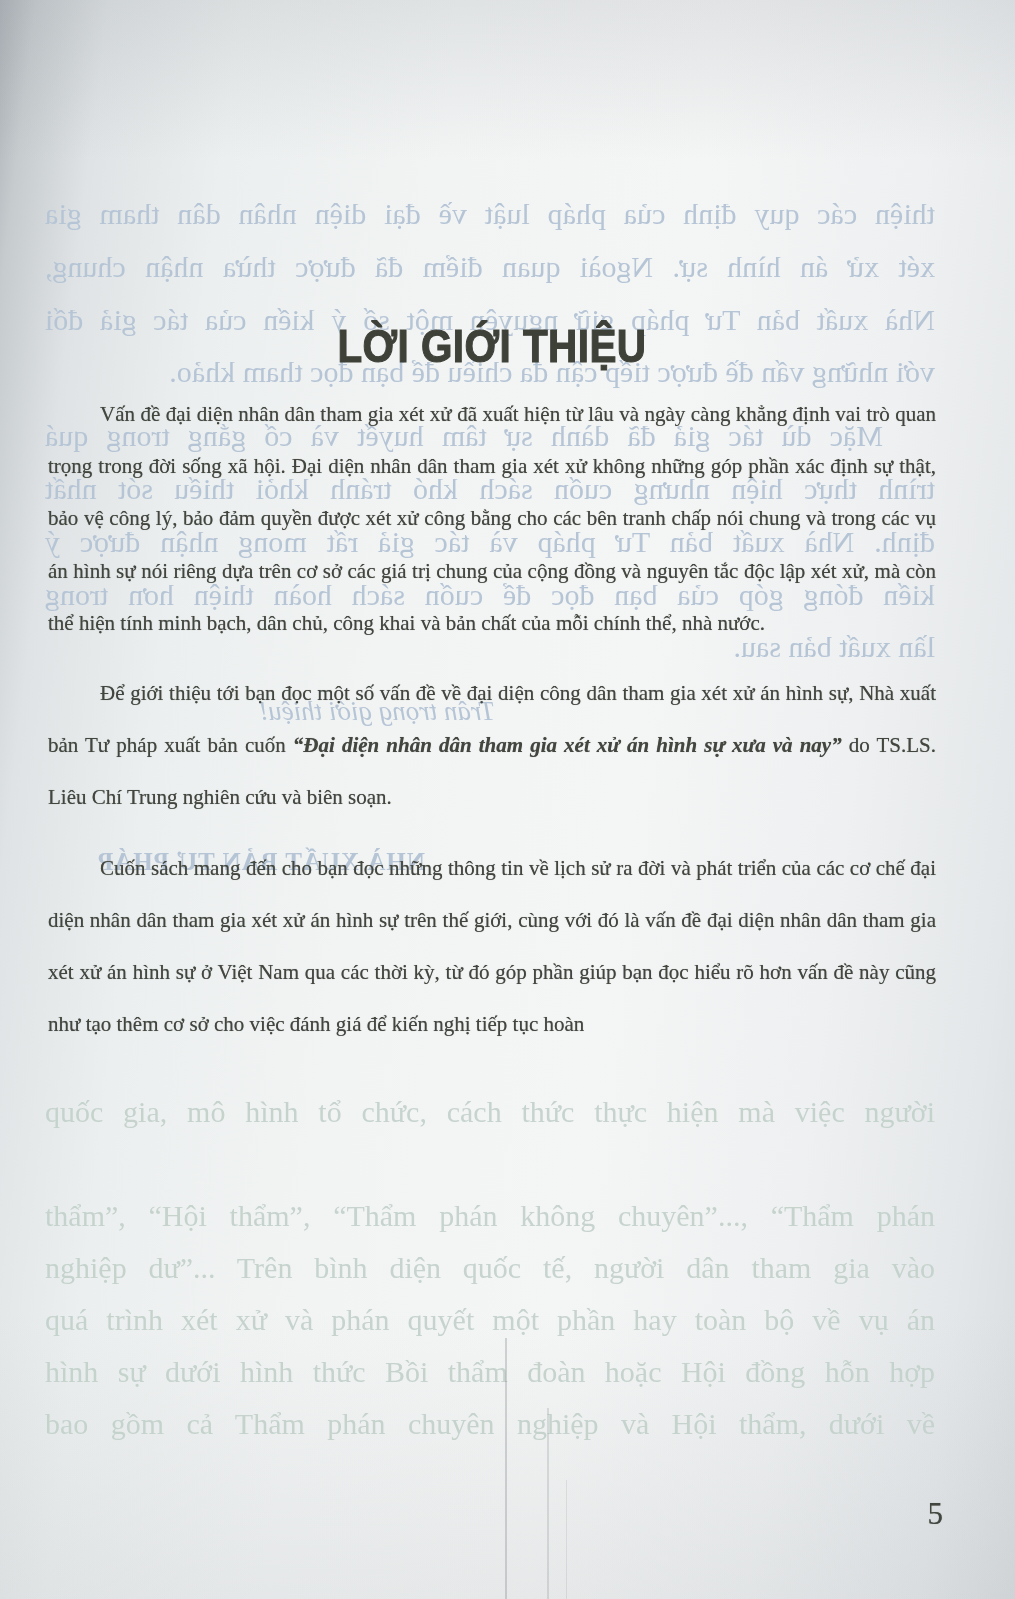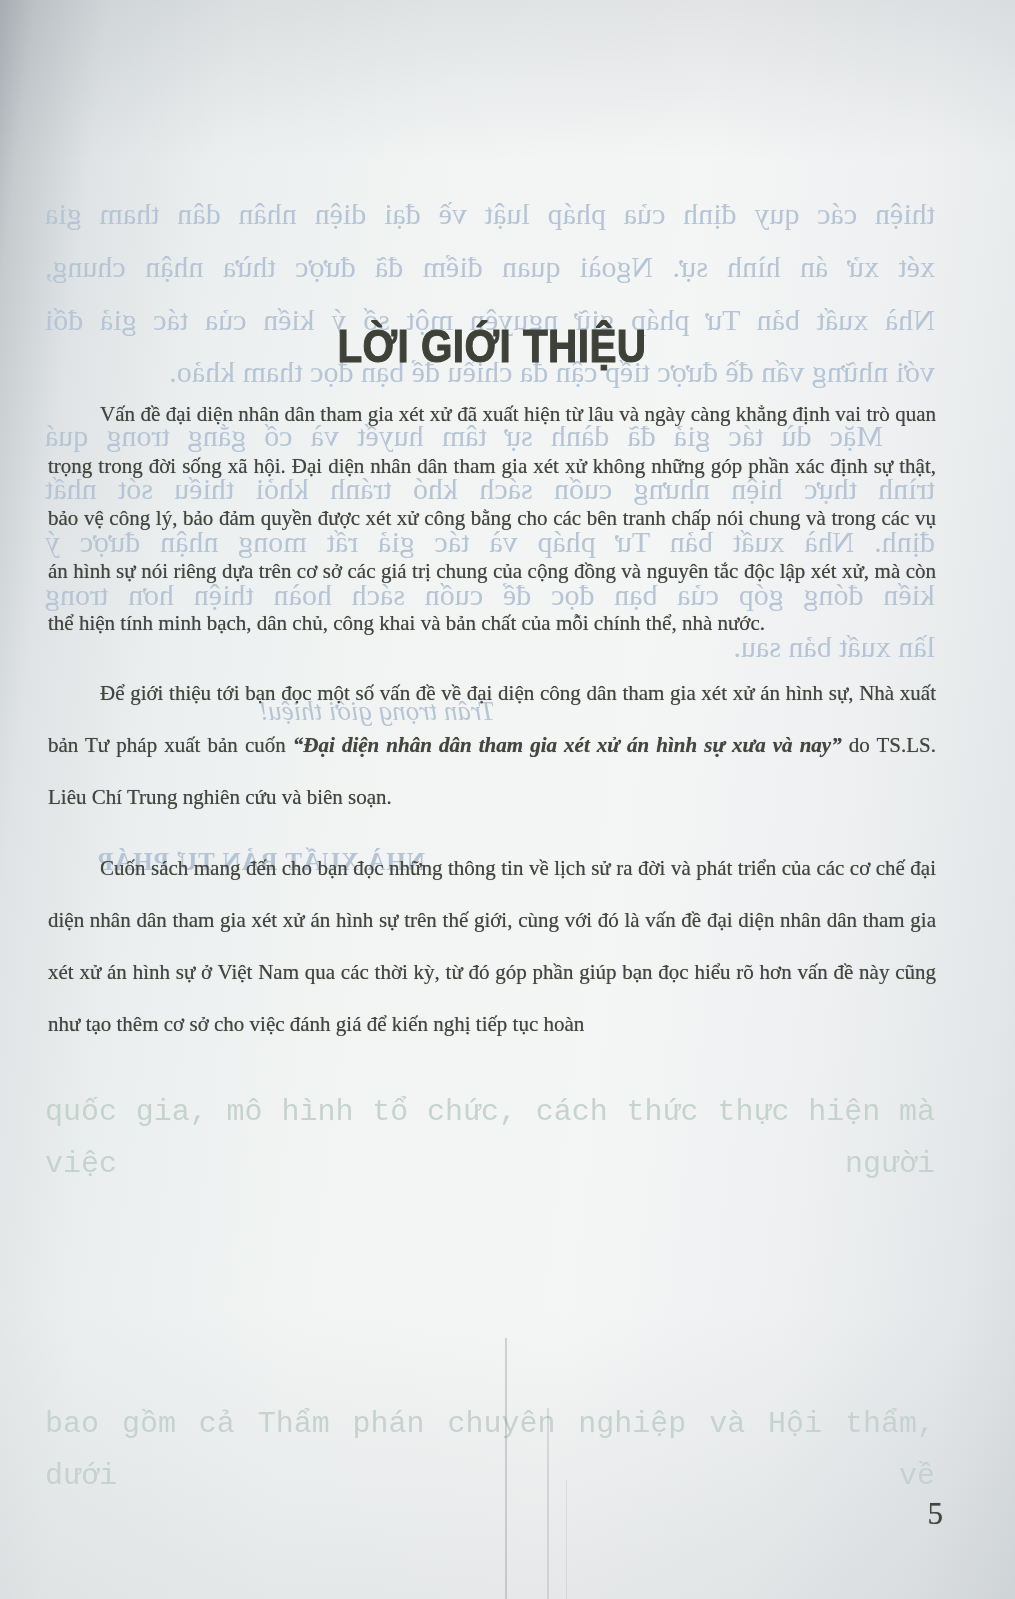--- a/index.html
+++ b/index.html
@@ -13,21 +13,21 @@
       linear-gradient(97deg, #aab0b5 0%, #c6cbce 3%, #dfe3e5 9%, #ecefef 20%, #f2f4f4 38%, #f4f5f5 60%, #eef0f1 78%, #e4e7e9 92%, #d8dcdf 100%);
   }
   
   .ghost{position:absolute;left:45px;width:890px;top:0;height:100%;pointer-events:none;}
   .gline{
     position:absolute;left:0;width:100%;
     font-size:30px;line-height:52px;white-space:nowrap;
     filter:blur(0.7px);
   }
   .ghost-back .gline{color:var(--ghost-back,#b6c5d6);transform:scaleX(-1);}
-  .ghost-front .gline{color:var(--ghost-front,#c4d2cc);opacity:.95;font-family:Liberation Mono, monospace;}
+  .ghost-front .gline{color:var(--ghost-front,#c4d2cc);opacity:.95;}
   .gline.just{white-space:normal;text-align:justify;text-align-last:justify;}
   .gline.ind{text-indent:52px;}
   .gline.sig{text-indent:440px;font-style:italic;font-size:27px;}
   .gline.pub{text-align:right;padding-right:52px;box-sizing:border-box;font-weight:700;font-size:25px;letter-spacing:1px;}
   .gb0{top:188px}.gb1{top:241px}.gb2{top:294px}.gb3{top:346px}
   .gb4{top:410px}.gb5{top:463px}.gb6{top:516px}.gb7{top:569px}.gb8{top:621px}
   .gb9{top:685px}.gb10{top:836px}
   .gf0{top:1086px}.gf1{top:1138px}.gf2{top:1190px}.gf3{top:1242px}
   .gf4{top:1294px}.gf5{top:1346px}.gf6{top:1398px}
   
@@ -76,20 +76,24 @@
     <div class="gline just gb5">trình thực hiện nhưng cuốn sách khó tránh khỏi thiếu sót nhất</div>
     <div class="gline just gb6">định. Nhà xuất bản Tư pháp và tác giả rất mong nhận được ý</div>
     <div class="gline just gb7">kiến đóng góp của bạn đọc để cuốn sách hoàn thiện hơn trong</div>
     <div class="gline gb8">lần xuất bản sau.</div>
     <div class="gline sig gb9">Trân trọng giới thiệu!</div>
     <div class="gline pub gb10">NHÀ XUẤT BẢN TƯ PHÁP</div>
   </div>
 
   <div class="ghost ghost-front">
     <div class="gline just gf0">quốc gia, mô hình tổ chức, cách thức thực hiện mà việc người</div>
+    <div class="gline just gf2">thẩm”, “Hội thẩm”, “Thẩm phán không chuyên”..., “Thẩm phán</div>
+    <div class="gline just gf3">nghiệp dư”... Trên bình diện quốc tế, người dân tham gia vào</div>
+    <div class="gline just gf4">quá trình xét xử và phán quyết một phần hay toàn bộ về vụ án</div>
+    <div class="gline just gf5">hình sự dưới hình thức Bồi thẩm đoàn hoặc Hội đồng hỗn hợp</div>
     <div class="gline just gf6">bao gồm cả Thẩm phán chuyên nghiệp và Hội thẩm, dưới về</div>
   </div>
 
   <h1 class="title">LỜI GIỚI THIỆU</h1>
 
   <div class="content">
     <p class="para">Vấn đề đại diện nhân dân tham gia xét xử đã xuất hiện từ lâu và ngày càng khẳng định vai trò quan trọng trong đời sống xã hội. Đại diện nhân dân tham gia xét xử không những góp phần xác định sự thật, bảo vệ công lý, bảo đảm quyền được xét xử công bằng cho các bên tranh chấp nói chung và trong các vụ án hình sự nói riêng dựa trên cơ sở các giá trị chung của cộng đồng và nguyên tắc độc lập xét xử, mà còn thể hiện tính minh bạch, dân chủ, công khai và bản chất của mỗi chính thể, nhà nước.</p>
     <p class="para"><span>Để giới thiệu tới bạn đọc một số vấn đề về đại diện công dân tham gia xét xử án hình sự, Nhà xuất bản Tư pháp xuất bản cuốn </span><span class="booktitle">“Đại diện nhân dân tham gia xét xử án hình sự xưa và nay”</span><span> do TS.LS. Liêu Chí Trung nghiên cứu và biên soạn.</span></p>
     <p class="para">Cuốn sách mang đến cho bạn đọc những thông tin về lịch sử ra đời và phát triển của các cơ chế đại diện nhân dân tham gia xét xử án hình sự trên thế giới, cùng với đó là vấn đề đại diện nhân dân tham gia xét xử án hình sự ở Việt Nam qua các thời kỳ, từ đó góp phần giúp bạn đọc hiểu rõ hơn vấn đề này cũng như tạo thêm cơ sở cho việc đánh giá để kiến nghị tiếp tục hoàn</p>
   </div>

